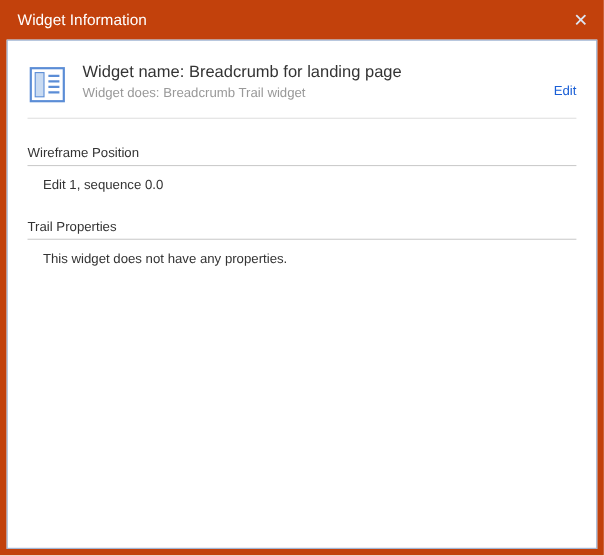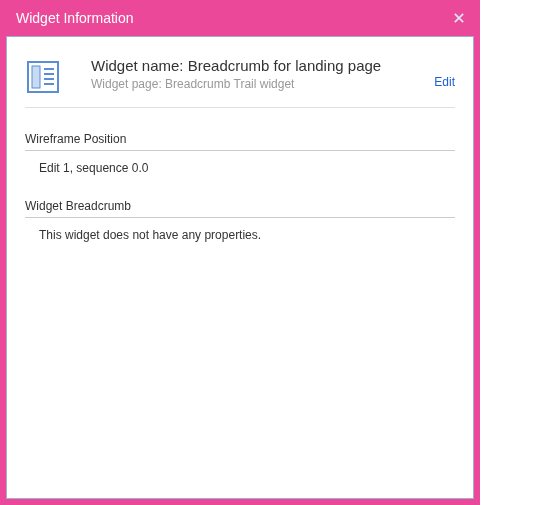--- a/index.html
+++ b/index.html
@@ -7,23 +7,23 @@
       margin: 0;
       padding: 0;
     }
     body {
       font-family: Arial, Helvetica, sans-serif;
       background: #fff;
       width: 549px;
       height: 505px;
     }
     .dialog {
-      width: 480px;
+      width: 549px;
       height: 505px;
-      background: #ec4899;
+      background: #c2410c;
       padding: 0 6px 6px 6px;
       display: flex;
       flex-direction: column;
     }
     .titlebar {
       display: flex;
       align-items: center;
       justify-content: space-between;
       height: 36px;
       padding: 0 6px 0 10px;
@@ -47,21 +47,21 @@
     .content {
       flex: 1;
       background: #fff;
       border: 1px solid #9ab0d0;
       padding: 16px 18px;
       overflow: auto;
     }
     .header-row {
       display: flex;
       align-items: flex-start;
-      gap: 30px;
+      gap: 14px;
       padding: 4px 0 12px 0;
       border-bottom: 1px solid #e0e0e0;
     }
     .widget-icon {
       flex-shrink: 0;
       width: 36px;
       height: 36px;
       margin-top: 2px;
     }
     .header-text {
@@ -119,29 +119,29 @@
           <rect x="3" y="3" width="30" height="30" fill="#fff" stroke="#5b8dd6" stroke-width="2"></rect>
           <rect x="7" y="7" width="8" height="22" fill="#c9dbf2" stroke="#5b8dd6" stroke-width="1"></rect>
           <line x1="19" y1="10" x2="29" y2="10" stroke="#5b8dd6" stroke-width="2"></line>
           <line x1="19" y1="15" x2="29" y2="15" stroke="#5b8dd6" stroke-width="2"></line>
           <line x1="19" y1="20" x2="29" y2="20" stroke="#5b8dd6" stroke-width="2"></line>
           <line x1="19" y1="25" x2="29" y2="25" stroke="#5b8dd6" stroke-width="2"></line>
         </svg>
       </div>
       <div class="header-text">
         <div class="widget-name">Widget name: Breadcrumb for landing page</div>
-        <div class="widget-type">Widget page: Breadcrumb Trail widget</div>
+        <div class="widget-type">Widget does: Breadcrumb Trail widget</div>
       </div>
       <a class="edit-link">Edit</a>
     </div>
 
     <div class="section">
       <div class="section-title">Wireframe Position</div>
       <div class="section-body">Edit 1, sequence 0.0</div>
     </div>
 
     <div class="section">
-      <div class="section-title">Widget Breadcrumb</div>
+      <div class="section-title">Trail Properties</div>
       <div class="section-body">This widget does not have any properties.</div>
     </div>
 
   </div>
 </div>
 
 </body></html>

